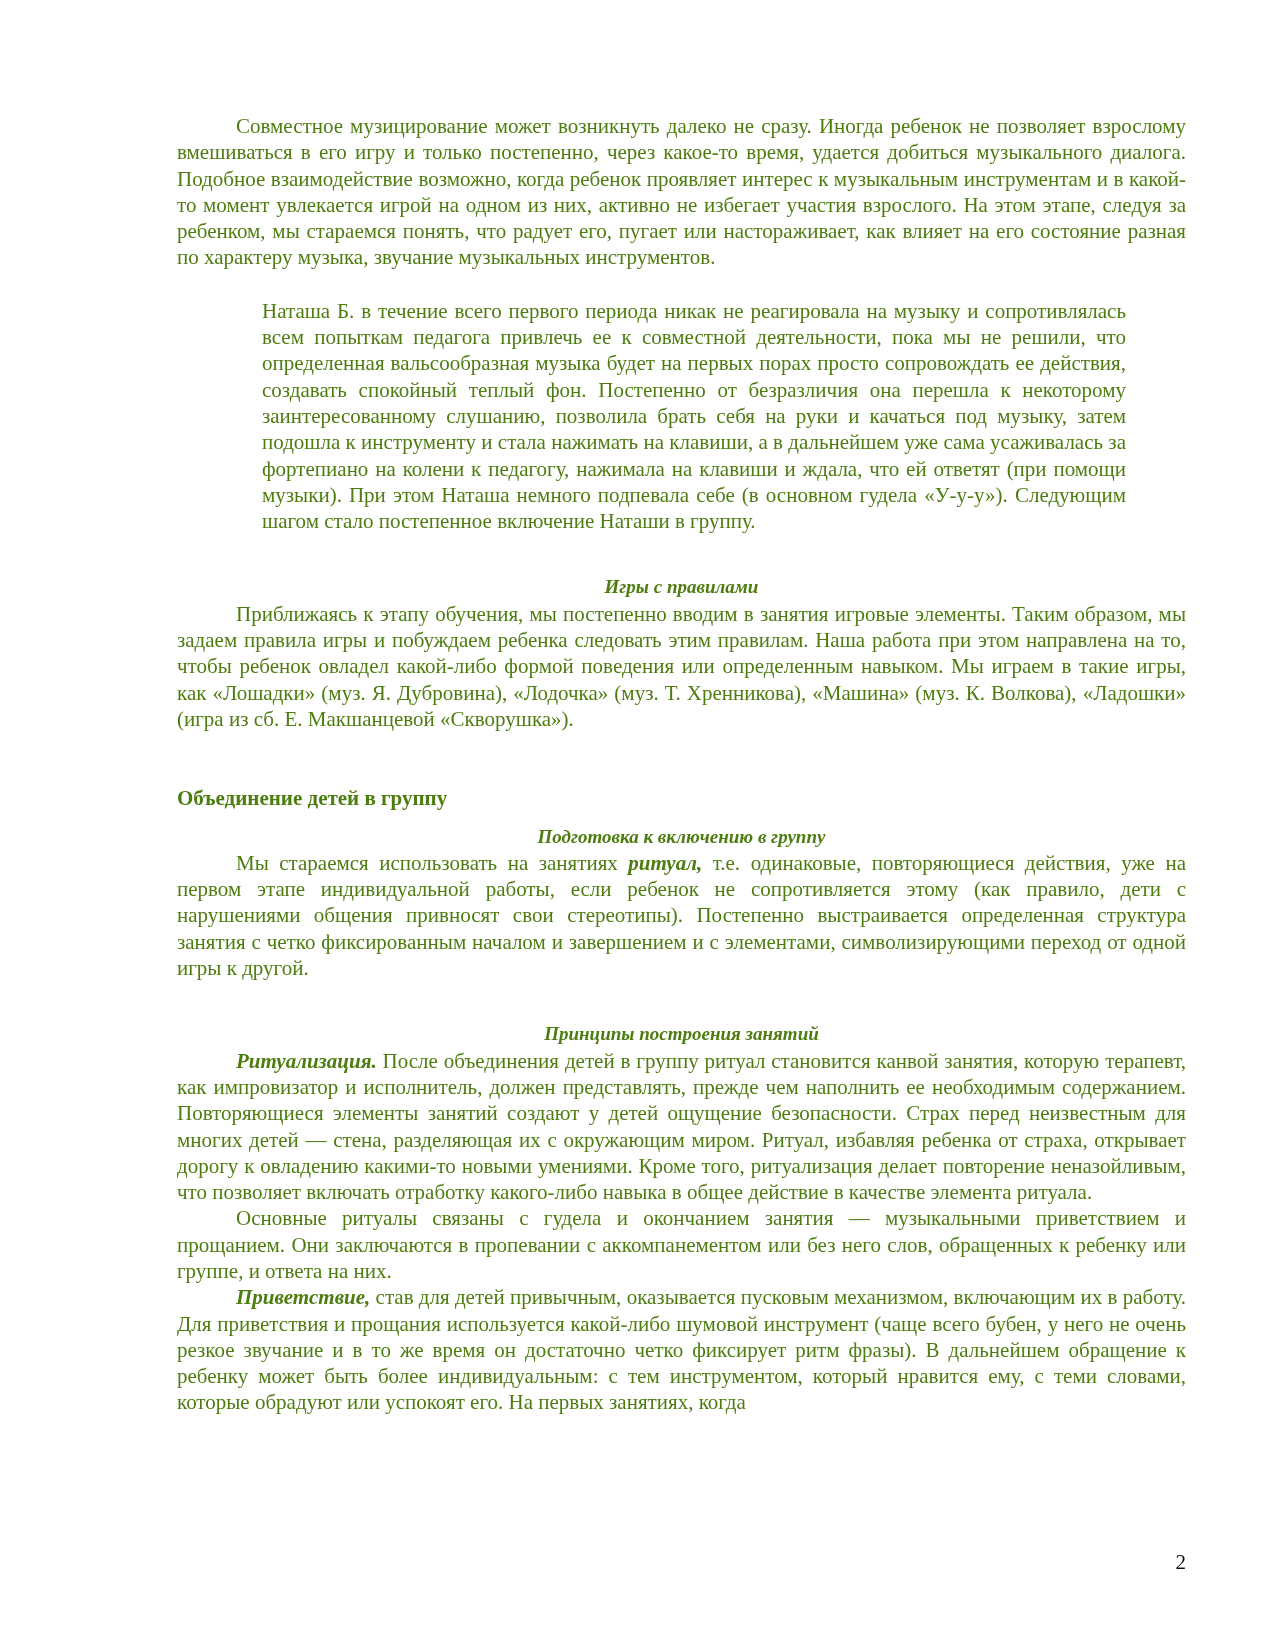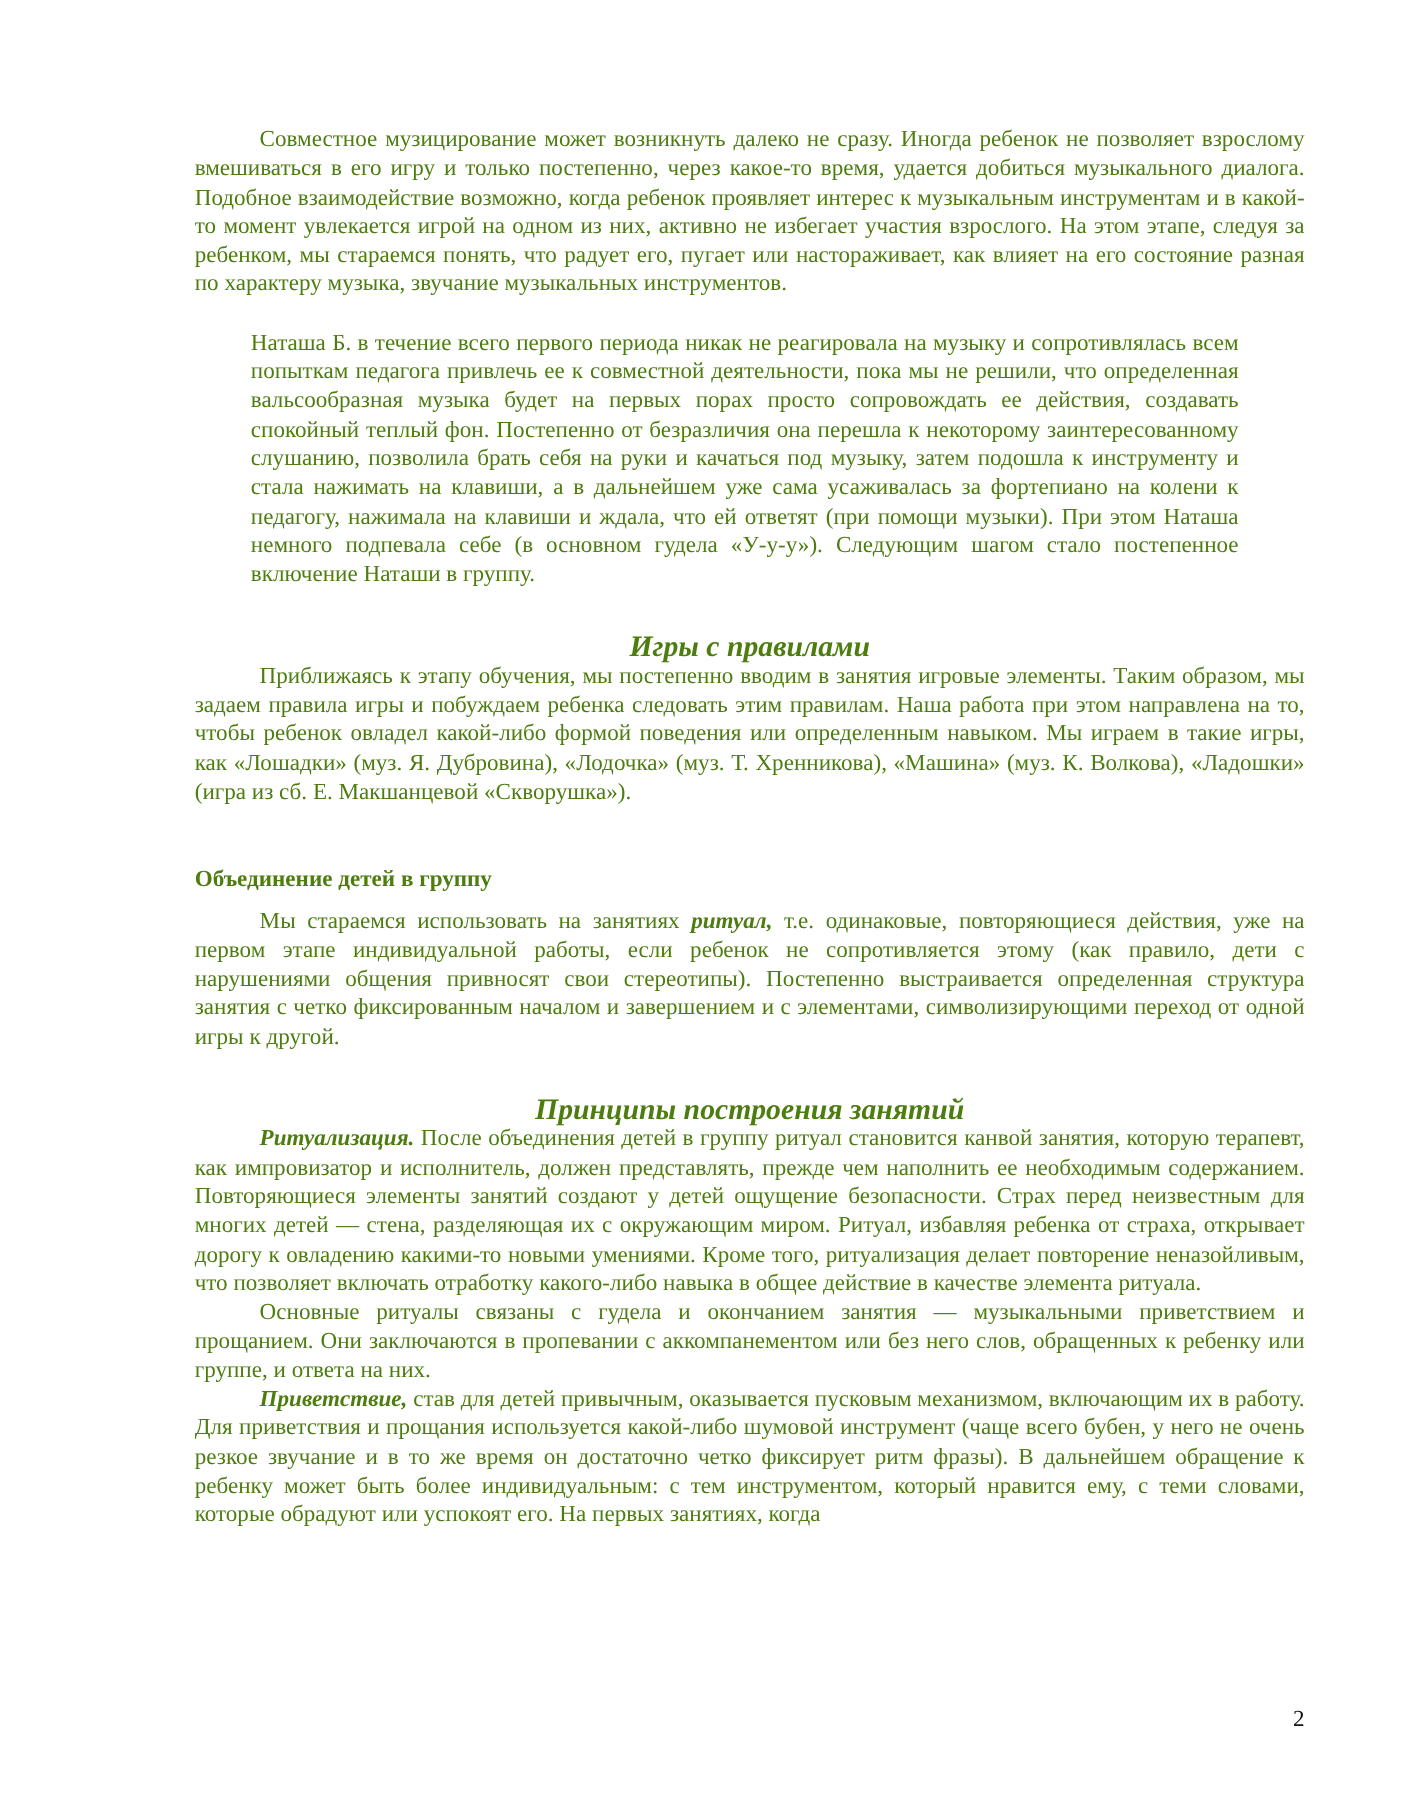--- a/index.html
+++ b/index.html
@@ -3,22 +3,22 @@
 <meta charset="utf-8">
 <style>
   html, body { margin: 0; padding: 0; background: #ffffff; }
   body { width: 1275px; height: 1650px; position: relative; overflow: hidden; }
   .page {
     position: absolute; left: 177px; top: 113px; width: 1009px;
     font-family: "Liberation Serif", "DejaVu Serif", serif;
     font-size: 21px; line-height: 26.3px; color: #4d7c0f;
   }
   .p { text-align: justify; text-indent: 59px; margin: 0; }
-  .quote { margin: 27px 60px 0 51px; text-align: justify; text-indent: 0; }
-  .h-italic { text-align: center; font-style: italic; font-weight: bold; margin: 0; font-size: 27px; }
+  .quote { margin: 27px 60px 0 85px; text-align: justify; text-indent: 0; }
+  .h-italic { text-align: center; font-style: italic; font-weight: bold; margin: 0; font-size: 19px; }
   .h-bold { text-align: left; font-weight: bold; margin: 0; font-size: 21px; }
   .bi { font-weight: bold; font-style: italic; }
   .page-number {
     position: absolute; right: 89px; top: 1550px;
     font-family: "Liberation Serif", "DejaVu Serif", serif; font-size: 21px; color: #111;
   }
   .gap-m { height: 40px; }
   .gap-l { height: 53px; }
   .gap-h { height: 12px; }
 </style>
@@ -30,20 +30,21 @@
 
   <p class="quote">Наташа Б. в течение всего первого периода никак не реагировала на музыку и сопротивлялась всем попыткам педагога привлечь ее к совместной деятельности, пока мы не решили, что определенная вальсообразная музыка будет на первых порах просто сопровождать ее действия, создавать спокойный теплый фон. Постепенно от безразличия она перешла к некоторому заинтересованному слушанию, позволила брать себя на руки и качаться под музыку, затем подошла к инструменту и стала нажимать на клавиши, а в дальнейшем уже сама усаживалась за фортепиано на колени к педагогу, нажимала на клавиши и ждала, что ей ответят (при помощи музыки). При этом Наташа немного подпевала себе (в основном гудела «У-у-у»). Следующим шагом стало постепенное включение Наташи в группу.</p>
 
   <div class="gap-m"></div>
   <p class="h-italic">Игры с правилами</p>
   <p class="p">Приближаясь к этапу обучения, мы постепенно вводим в занятия игровые элементы. Таким образом, мы задаем правила игры и побуждаем ребенка следовать этим правилам. Наша работа при этом направлена на то, чтобы ребенок овладел какой-либо формой поведения или определенным навыком. Мы играем в такие игры, как «Лошадки» (муз. Я. Дубровина), «Лодочка» (муз. Т. Хренникова), «Машина» (муз. К. Волкова), «Ладошки» (игра из сб. Е. Макшанцевой «Скворушка»).</p>
 
   <div class="gap-l"></div>
   <p class="h-bold">Объединение детей в группу</p>
   <div class="gap-h"></div>
+  <p class="h-italic">Подготовка к включению в группу</p>
   <p class="p"><span>Мы стараемся использовать на занятиях </span><span class="bi">ритуал,</span><span> т.е. одинаковые, повторяющиеся действия, уже на первом этапе индивидуальной работы, если ребенок не сопротивляется этому (как правило, дети с нарушениями общения привносят свои стереотипы). Постепенно выстраивается определенная структура занятия с четко фиксированным началом и завершением и с элементами, символизирующими переход от одной игры к другой.</span></p>
 
   <div class="gap-m"></div>
   <p class="h-italic">Принципы построения занятий</p>
   <p class="p"><span class="bi">Ритуализация.</span><span> После объединения детей в группу ритуал становится канвой занятия, которую терапевт, как импровизатор и исполнитель, должен представлять, прежде чем наполнить ее необходимым содержанием. Повторяющиеся элементы занятий создают у детей ощущение безопасности. Страх перед неизвестным для многих детей — стена, разделяющая их с окружающим миром. Ритуал, избавляя ребенка от страха, открывает дорогу к овладению какими-то новыми умениями. Кроме того, ритуализация делает повторение неназойливым, что позволяет включать отработку какого-либо навыка в общее действие в качестве элемента ритуала.</span></p>
   <p class="p">Основные ритуалы связаны с гудела и окончанием занятия — музыкальными приветствием и прощанием. Они заключаются в пропевании с аккомпанементом или без него слов, обращенных к ребенку или группе, и ответа на них.</p>
   <p class="p"><span class="bi">Приветствие,</span><span> став для детей привычным, оказывается пусковым механизмом, включающим их в работу. Для приветствия и прощания используется какой-либо шумовой инструмент (чаще всего бубен, у него не очень резкое звучание и в то же время он достаточно четко фиксирует ритм фразы). В дальнейшем обращение к ребенку может быть более индивидуальным: с тем инструментом, который нравится ему, с теми словами, которые обрадуют или успокоят его. На первых занятиях, когда</span></p>
 </div>
 
 <div class="page-number">2</div>

